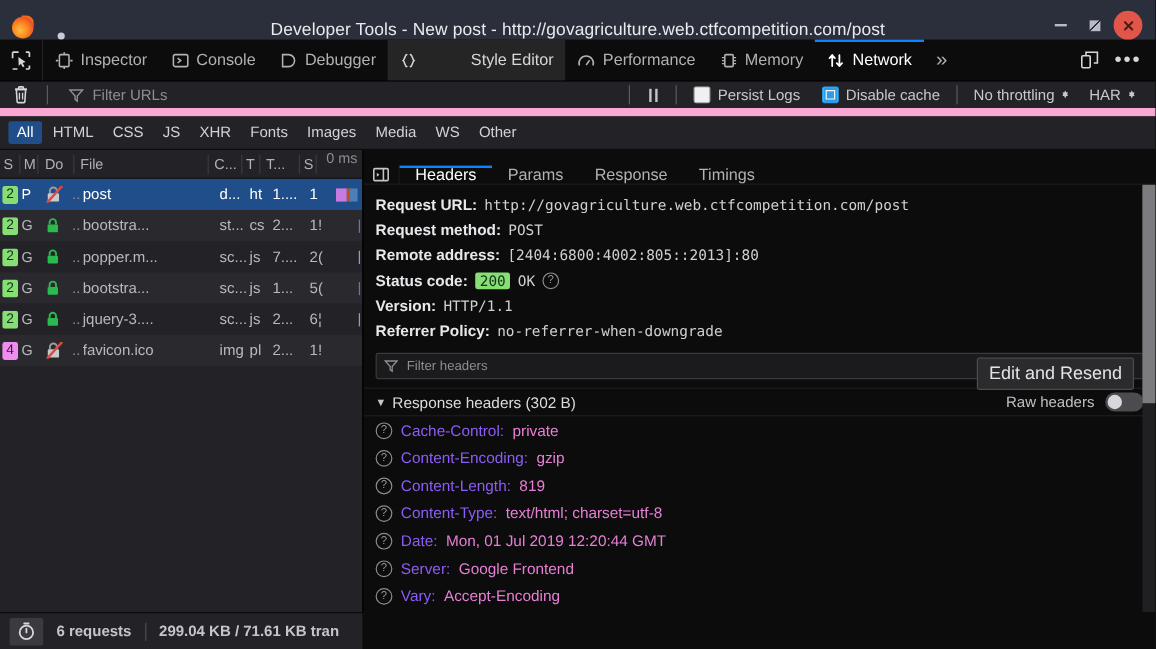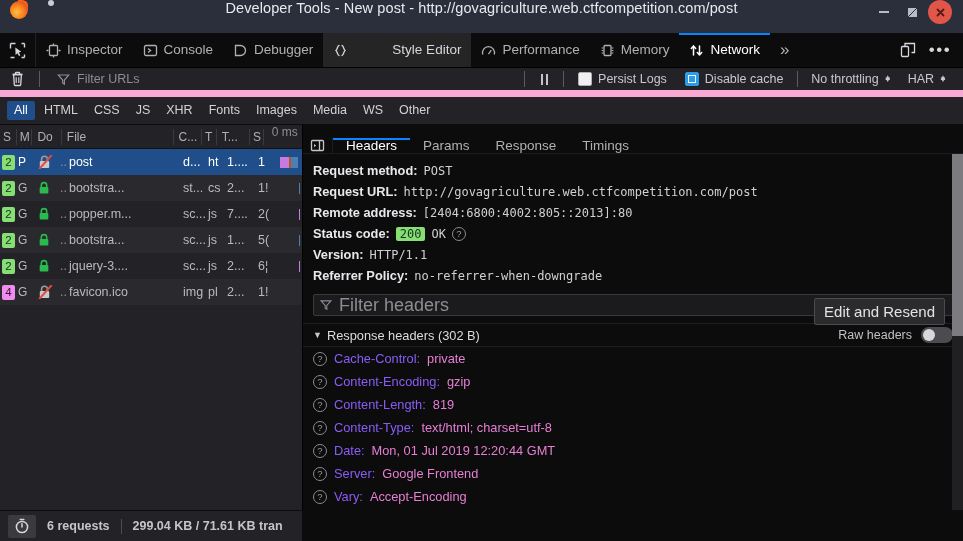--- a/index.html
+++ b/index.html
@@ -8,21 +8,21 @@
     background: #0c0c0d;
     font-family: "Liberation Sans", sans-serif;
     overflow: hidden;
     -webkit-font-smoothing: antialiased;
   }
   #app { width: 963px; height: 541px; position: relative; display: flex; flex-direction: column; }
 
   
   .titlebar {
     height: 33px; background: #2b2e3b; position: relative;
-    display: flex; align-items: flex-start; flex: 0 0 33px;
+    display: flex; align-items: flex-end; flex: 0 0 33px;
   }
   .fox-icon { margin-left: 9px; width: 20px; height: 20px; position: relative; }
   .fox-icon .ring {
     position: absolute; left: 1px; top: 1px; width: 18px; height: 18px;
     border-radius: 50%;
     background: radial-gradient(circle at 38% 62%, #ffbd4f 0%, #ff8a1a 38%, #e8562a 70%, #c43a12 100%);
   }
   .fox-icon .tail {
     position:absolute; left:9px; top:0px; width:10px; height:9px;
     background:#ff6611; border-radius: 0 60% 0 70%;
@@ -190,21 +190,21 @@
   }
   .edit-resend {
     position:absolute; right: 18px; top: 144px;
     background:#2b2b2e; border:1px solid #4a4a4f; border-radius:2px;
     color:#e3e3e6; font-size:15px; padding: 4px 9px;
   }
   .filter-headers {
     margin: 6px 10px 0 10px; height: 22px; border:1px solid #3a3a3e; border-radius:2px;
     display:flex; align-items:center; gap:7px; padding: 0 6px; background:#1b1b1d;
   }
-  .filter-headers .ph { color:#8d8d92; font-size:18px; }
+  .filter-headers .ph { color:#8d8d92; font-size:11px; }
   .resp-head {
     display:flex; align-items:center; margin-top: 7px; padding: 3px 10px;
     border-top: 1px solid #1f1f22; border-bottom: 1px solid #1f1f22; background:#0c0c0d;
   }
   .twisty { color:#c8c8cc; font-size:9px; margin-right:5px; }
   .resp-title { font-size:12.8px; color:#dcdce0; }
   .raw-wrap { margin-left:auto; display:flex; align-items:center; gap:9px; }
   .raw-label { font-size:12.5px; color:#c0c0c5; }
   .toggle {
     width: 32px; height: 16px; border-radius: 9px; background:#4b4b50; position:relative;
@@ -564,26 +564,26 @@
             <span>Response</span>
           </div>
         <div class="dtab">
             <span>Timings</span>
           </div>
       </div>
 
       <div class="det-body">
         <div class="summary">
           <div class="sline">
+            <span class="skey">Request URL:</span>
+            <span class="sval">http://govagriculture.web.ctfcompetition.com/post</span>
+          </div>
+          <div class="sline">
             <span class="skey">Request method:</span>
             <span class="sval">POST</span>
-          </div>
-          <div class="sline">
-            <span class="skey">Request URL:</span>
-            <span class="sval">http://govagriculture.web.ctfcompetition.com/post</span>
           </div>
           <div class="sline">
             <span class="skey">Remote address:</span>
             <span class="sval">[2404:6800:4002:805::2013]:80</span>
           </div>
           <div class="sline">
             <span class="skey">Status code:</span>
             <span class="status-badge">200</span>
             <span class="sval">OK</span>
             <span class="qmark">?</span>

